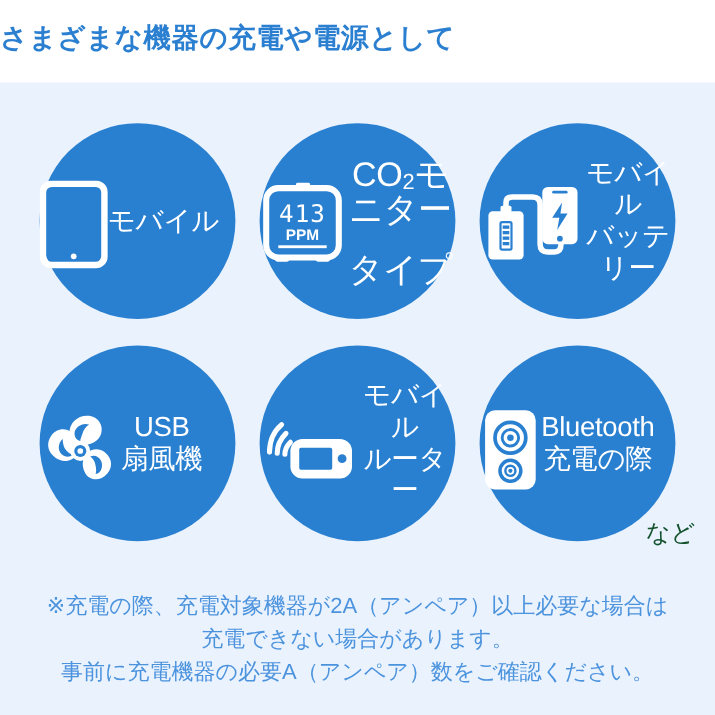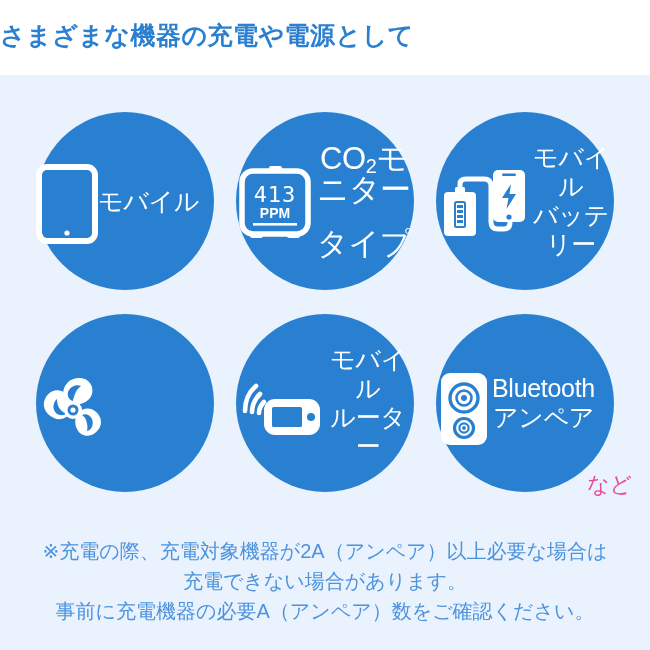--- a/index.html
+++ b/index.html
@@ -110,21 +110,21 @@
     vertical-align: baseline;
     position: relative;
     top: 0.18em;
   }
 
   
   .nado {
     position: absolute;
     right: 18px;
     top: 472px;
-    color: #ec4899;
+    color: #14532d;
     font-size: 22px;
     line-height: 26px;
   }
 
   
   .footnote {
     position: absolute;
     left: 0;
     top: 536px;
     width: 650px;
@@ -235,20 +235,22 @@
               <path d="M37 27 C33 26 31 22 32 18 C34 13 40 10 45 12 C42 14 40 17 39 20 C38 23 37 25 37 27 Z"></path>
               <path d="M31 39 C28 42 23 42 20 39 C16 35 17 28 21 25 C21 29 22 33 24 35 C26 38 29 39 31 39 Z"></path>
               <path d="M46 41 C50 39 54 41 56 45 C58 50 56 56 51 57 C52 53 51 49 50 46 C49 43 47 42 46 41 Z"></path>
             </g>
 
             <circle cx="37" cy="36" r="9" fill="#ffffff"></circle>
             <circle cx="37" cy="36" r="5.5" fill="#2a80d0"></circle>
             <circle cx="37" cy="36" r="2.6" fill="#ffffff"></circle>
           </svg>
         </div>
+        <div class="label">USB
+扇風機</div>
       </div>
     </div>
 
     <div class="cell">
       <div class="circle">
         <div class="icon-wrap ico-router">
           <svg width="86" height="62" viewBox="0 0 86 62" aria-hidden="true">
 
             <g fill="none" stroke="#ffffff" stroke-width="4.6" stroke-linecap="round">
               <path d="M9 30 C9 20 13 11 20 5"></path>
@@ -275,21 +277,21 @@
             <circle cx="28" cy="27" r="14" fill="none" stroke="#2a80d0" stroke-width="3.4"></circle>
             <circle cx="28" cy="27" r="7.5" fill="none" stroke="#2a80d0" stroke-width="2.6"></circle>
             <circle cx="28" cy="27" r="3" fill="#2a80d0"></circle>
 
             <circle cx="28" cy="57" r="9.5" fill="none" stroke="#2a80d0" stroke-width="3.2"></circle>
             <circle cx="28" cy="57" r="4.6" fill="none" stroke="#2a80d0" stroke-width="2.2"></circle>
             <circle cx="28" cy="57" r="1.9" fill="#2a80d0"></circle>
           </svg>
         </div>
         <div class="label">Bluetooth
-アンペア</div>
+充電の際</div>
       </div>
     </div>
 
   </div>
 
   <div class="nado">など</div>
 
   <div class="footnote">※充電の際、充電対象機器が2A（アンペア）以上必要な場合は
 充電できない場合があります。
 事前に充電機器の必要A（アンペア）数をご確認ください。</div>

